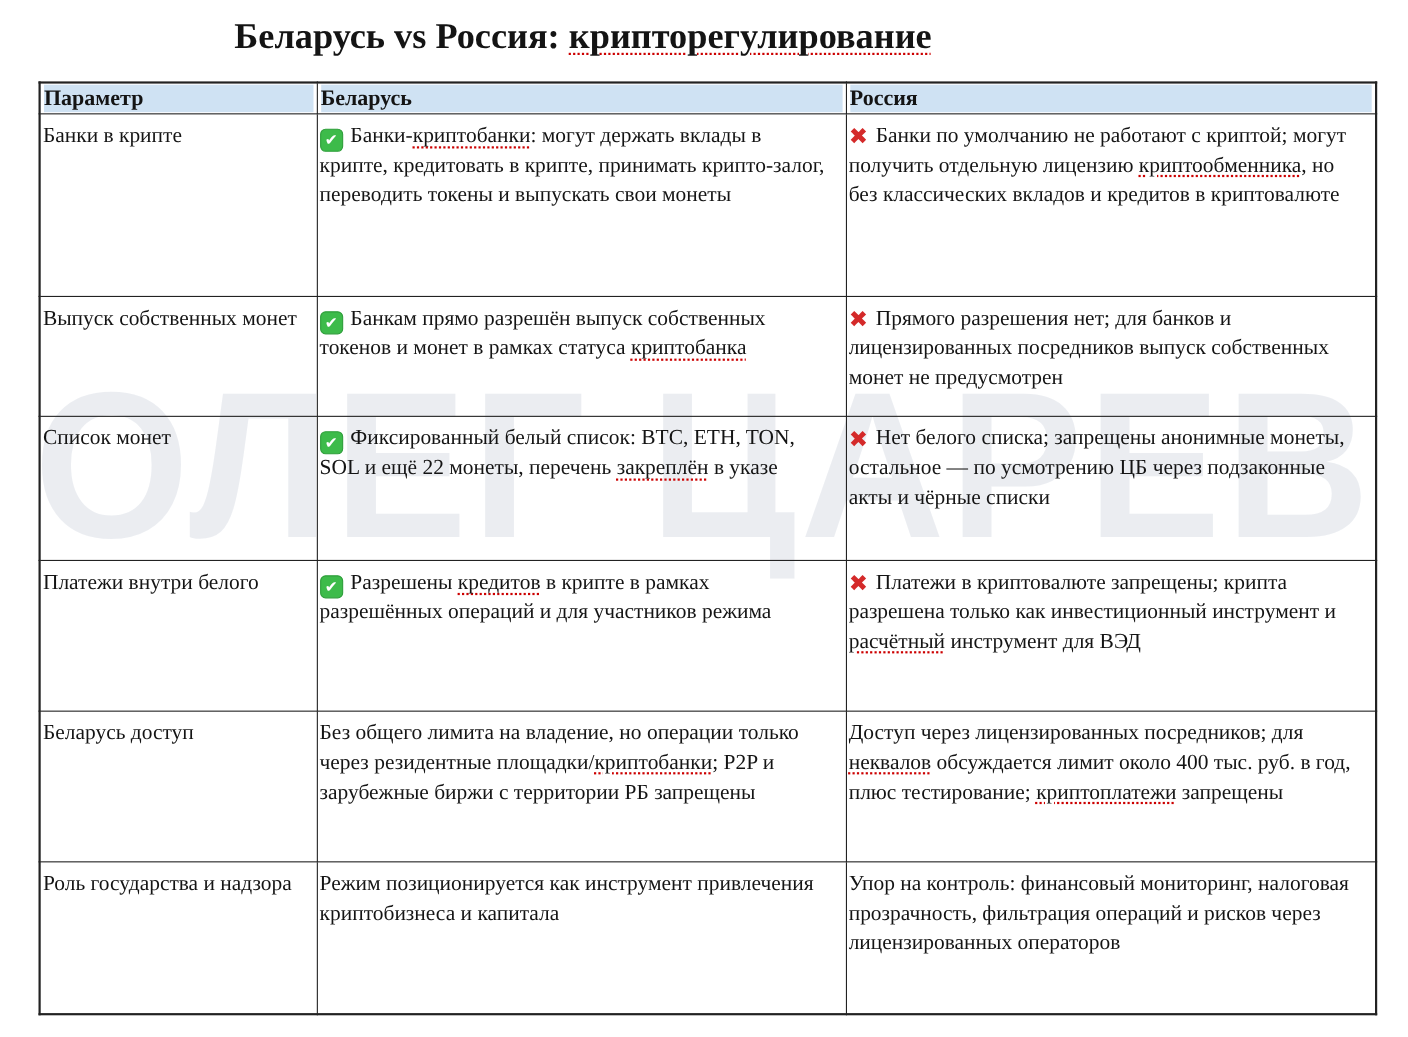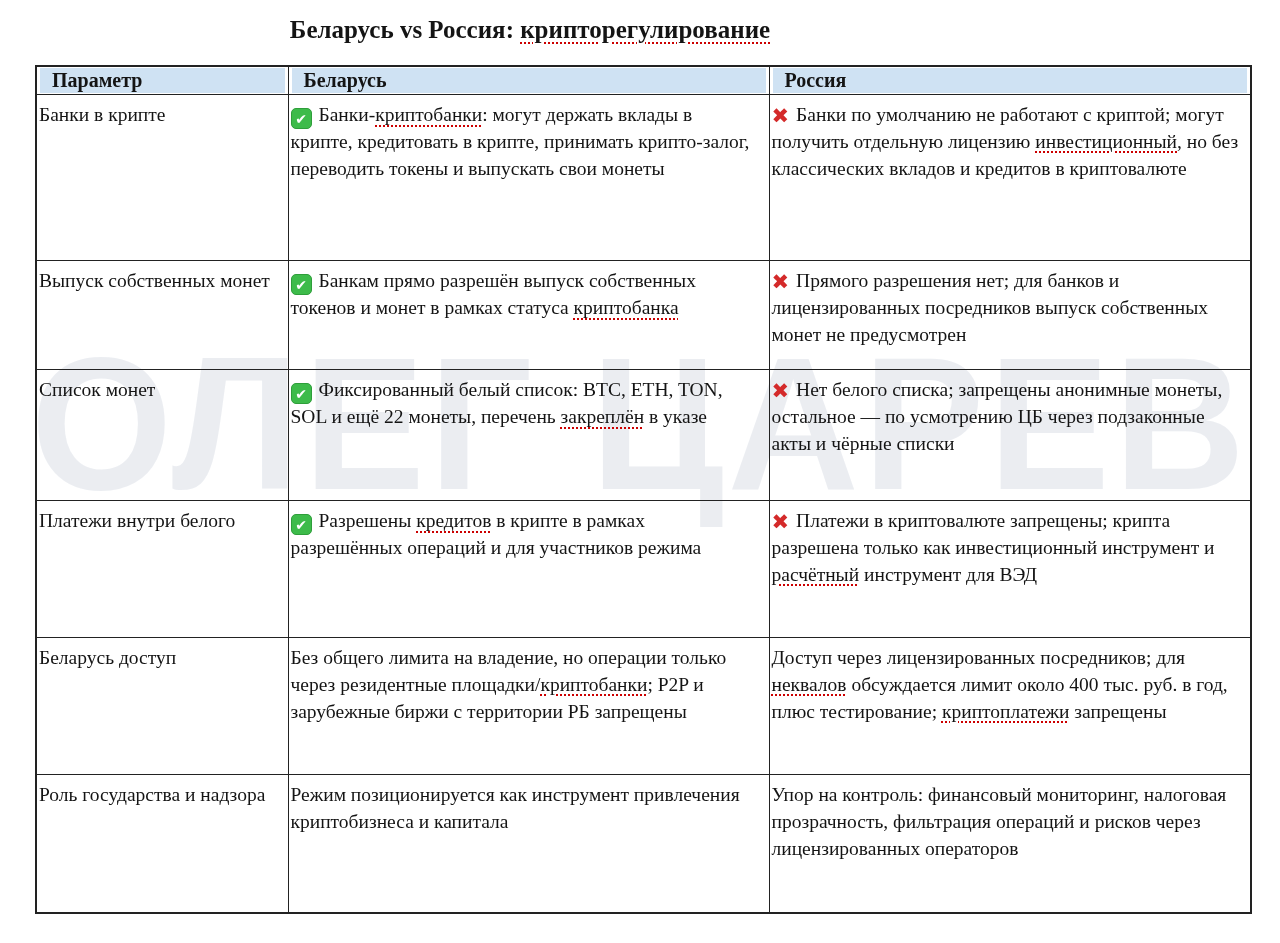--- a/index.html
+++ b/index.html
@@ -34,21 +34,21 @@
     opacity:.38;
     z-index:0;
     pointer-events:none;
     white-space:nowrap;
     transform:scaleY(1.04);
   }
   .title{
     width:1060px;
     margin:16px 0 0 0;
     text-align:center;
-    font-size:25px;
+    font-size:33px;
     font-weight:700;
     position:relative;
     z-index:1;
   }
   .spell{
     text-decoration-line:underline;
     text-decoration-style:dotted;
     text-decoration-color:var(--spell);
     text-decoration-thickness:2px;
     text-underline-offset:4px;
@@ -71,21 +71,21 @@
     font-size:20px;
     font-weight:700;
     text-align:left;
     height:24px;
     vertical-align:middle;
     background:#fff;
   }
   th .hl{
     display:block;
     background:var(--header-bg);
-    padding:1px 12px;
+    padding:1px 0;
     font-family:Liberation Serif, serif;
   }
   td{
     vertical-align:top;
     padding:7px 10px 6px 2px;
     font-size:19.5px;
     line-height:1.38;
     background:transparent;
   }
   tr.r0{height:166px;}
@@ -143,21 +143,21 @@
         </th>
         <th>
           <span class="hl">Россия</span>
         </th>
       </tr>
   </thead>
   <tbody id="body-rows">
       <tr class="r0">
         <td><span>Банки в крипте</span></td>
         <td><span class="ic-check">✔</span><span>Банки-</span><span class="spell">криптобанки</span><span>: могут держать вклады в крипте, кредитовать в крипте, принимать крипто-залог, переводить токены и выпускать свои монеты</span></td>
-        <td><span class="ic-cross">✖</span><span>Банки по умолчанию не работают с криптой; могут получить отдельную лицензию </span><span class="spell">инвестиционный</span><span>, но без классических вкладов и кредитов в криптовалюте</span></td>
+        <td><span class="ic-cross">✖</span><span>Банки по умолчанию не работают с криптой; могут получить отдельную лицензию </span><span class="spell">криптообменника</span><span>, но без классических вкладов и кредитов в криптовалюте</span></td>
       </tr>
       <tr class="r1">
         <td><span>Выпуск собственных монет</span></td>
         <td><span class="ic-check">✔</span><span>Банкам прямо разрешён выпуск собственных токенов и монет в рамках статуса </span><span class="spell">криптобанка</span></td>
         <td><span class="ic-cross">✖</span><span>Прямого разрешения нет; для банков и лицензированных посредников выпуск собственных монет не предусмотрен</span></td>
       </tr>
       <tr class="r2">
         <td><span>Список монет</span></td>
         <td><span class="ic-check">✔</span><span>Фиксированный белый список: BTC, ETH, TON, SOL и ещё 22 монеты, перечень </span><span class="spell">закреплён</span><span> в указе</span></td>
         <td><span class="ic-cross">✖</span><span>Нет белого списка; запрещены анонимные монеты, остальное — по усмотрению ЦБ через подзаконные акты и чёрные списки</span></td>

